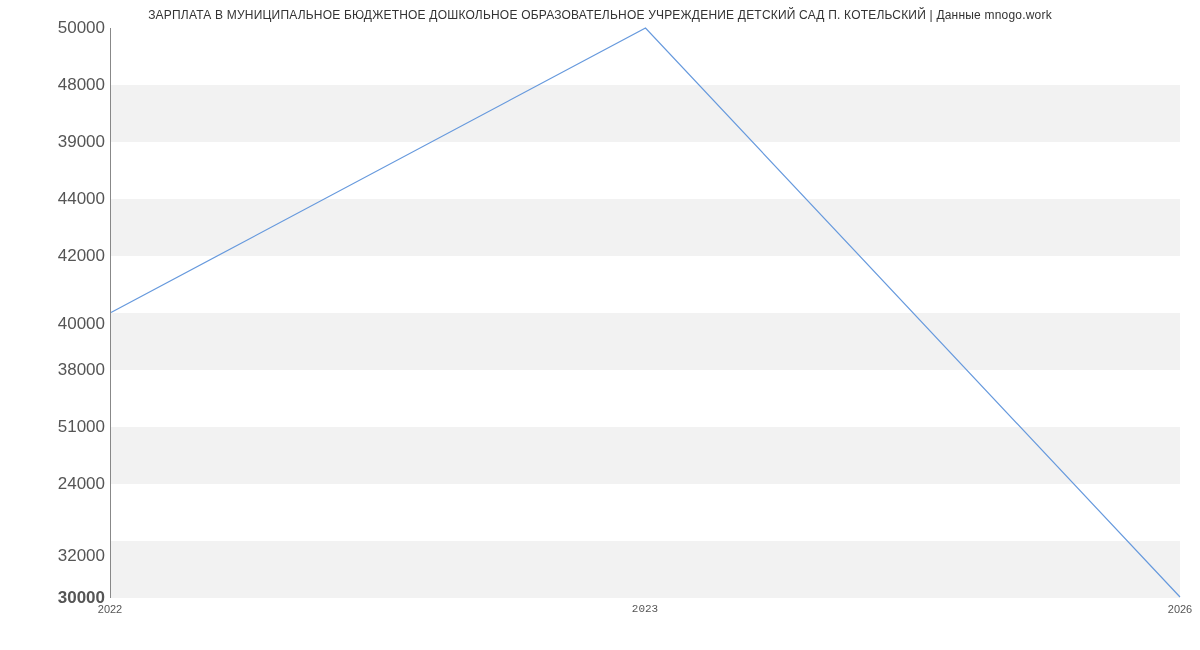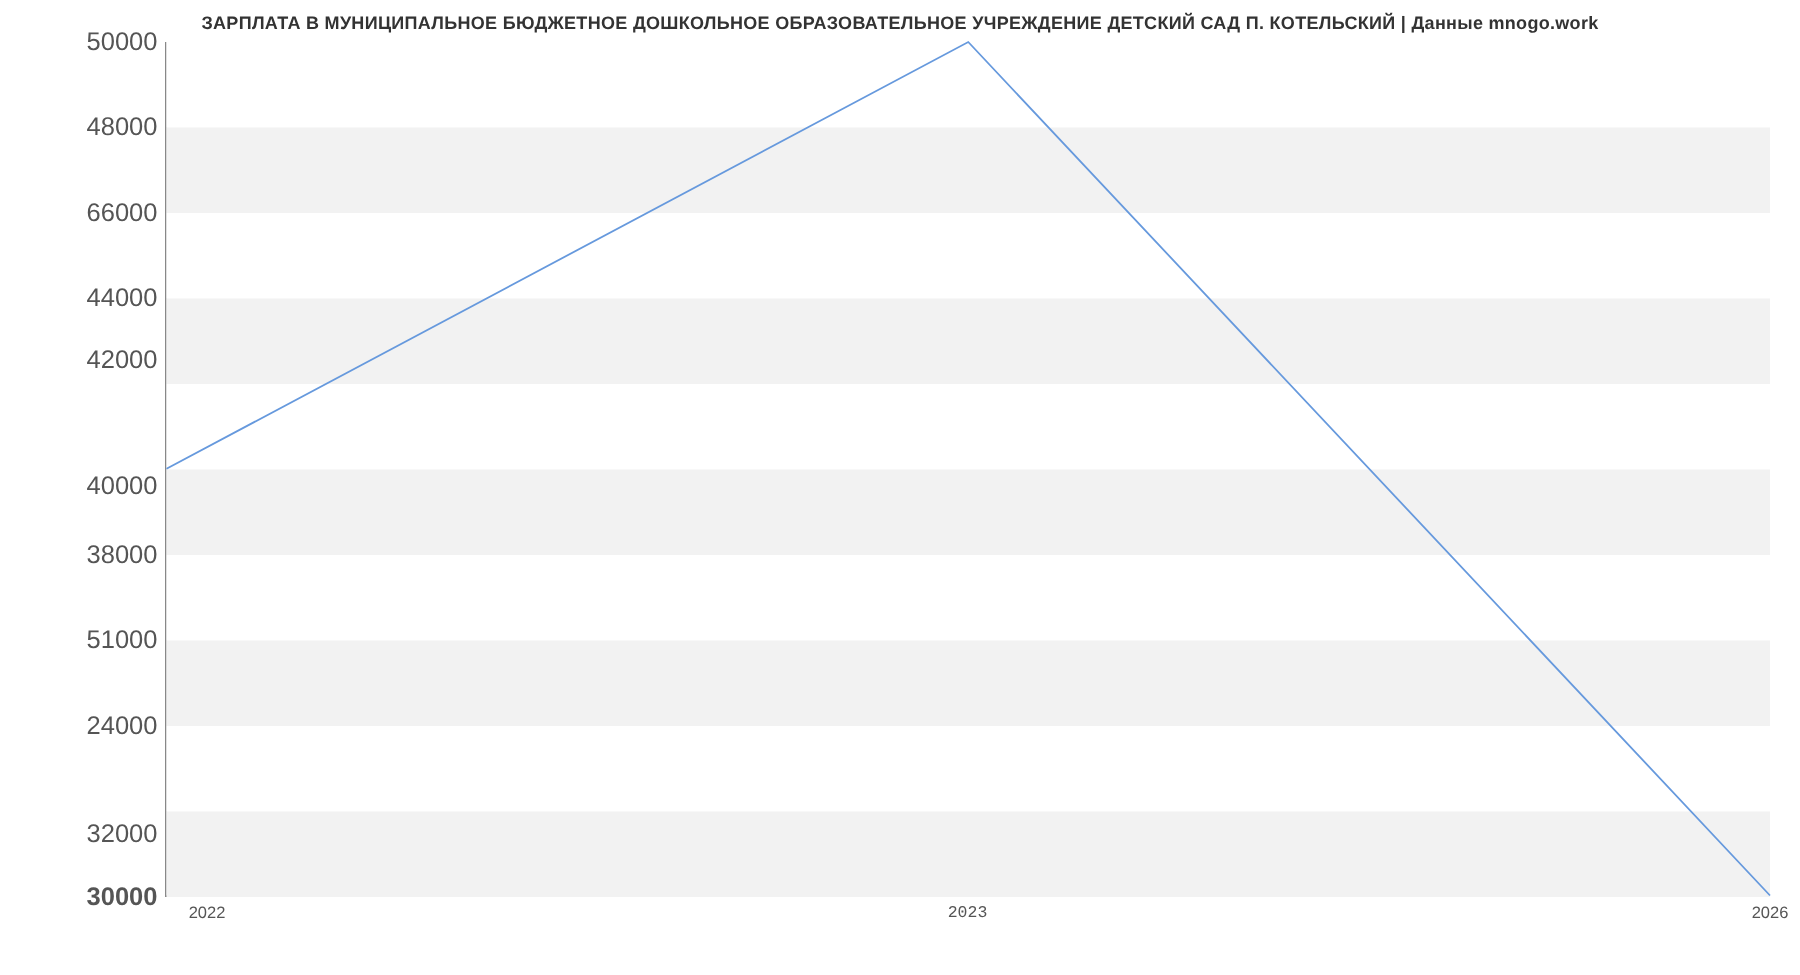--- a/index.html
+++ b/index.html
@@ -6,21 +6,21 @@
     body {
       font-family: Verdana, Geneva, sans-serif;
       background: #ffffff;
       width: 1200px;
       height: 650px;
       position: relative;
     }
     .chart-title {
       text-align: center;
       font-size: 12px;
-      font-weight: bold;
+      font-weight: normal;
       color: #333;
       padding-top: 8px;
       letter-spacing: 0.2px;
     }
     .chart-container {
       position: absolute;
       left: 70px;
       top: 28px;
       width: 1110px;
       height: 590px;
@@ -90,21 +90,21 @@
     <svg class="line-layer" viewBox="0 0 1070 570" preserveAspectRatio="none">
       <path class="data-line" d="M0 285 L535 0 L1070 570"></path>
     </svg>
   </div>
 <div class="y-tick-label" style="top: 570px; font-weight: bold;">30000</div>
     <div class="y-tick-label" style="top: 528px;">32000</div>
     <div class="y-tick-label" style="top: 456px;">24000</div>
     <div class="y-tick-label" style="top: 399px;">51000</div>
     <div class="y-tick-label" style="top: 342px;">38000</div>
     <div class="y-tick-label" style="top: 296px;">40000</div>
-    <div class="y-tick-label" style="top: 212px;">42000</div>
+    <div class="y-tick-label" style="top: 228px;">42000</div>
     <div class="y-tick-label" style="top: 171px;">44000</div>
-    <div class="y-tick-label" style="top: 114px;">66000</div>
+    <div class="y-tick-label" style="top: 114px;">39000</div>
     <div class="y-tick-label" style="top: 57px;">48000</div>
     <div class="y-tick-label" style="top: 0px;">50000</div>
-    <div class="x-tick-label" style="left: 40px; margin-left: 28px;">2022</div>
+    <div class="x-tick-label" style="left: 40px;">2022</div>
     <div class="x-tick-label" style="left: 575px; font-family: Liberation Mono, monospace;">2023</div>
     <div class="x-tick-label" style="left: 1110px;">2026</div>
   </div>
 
 </body></html>

